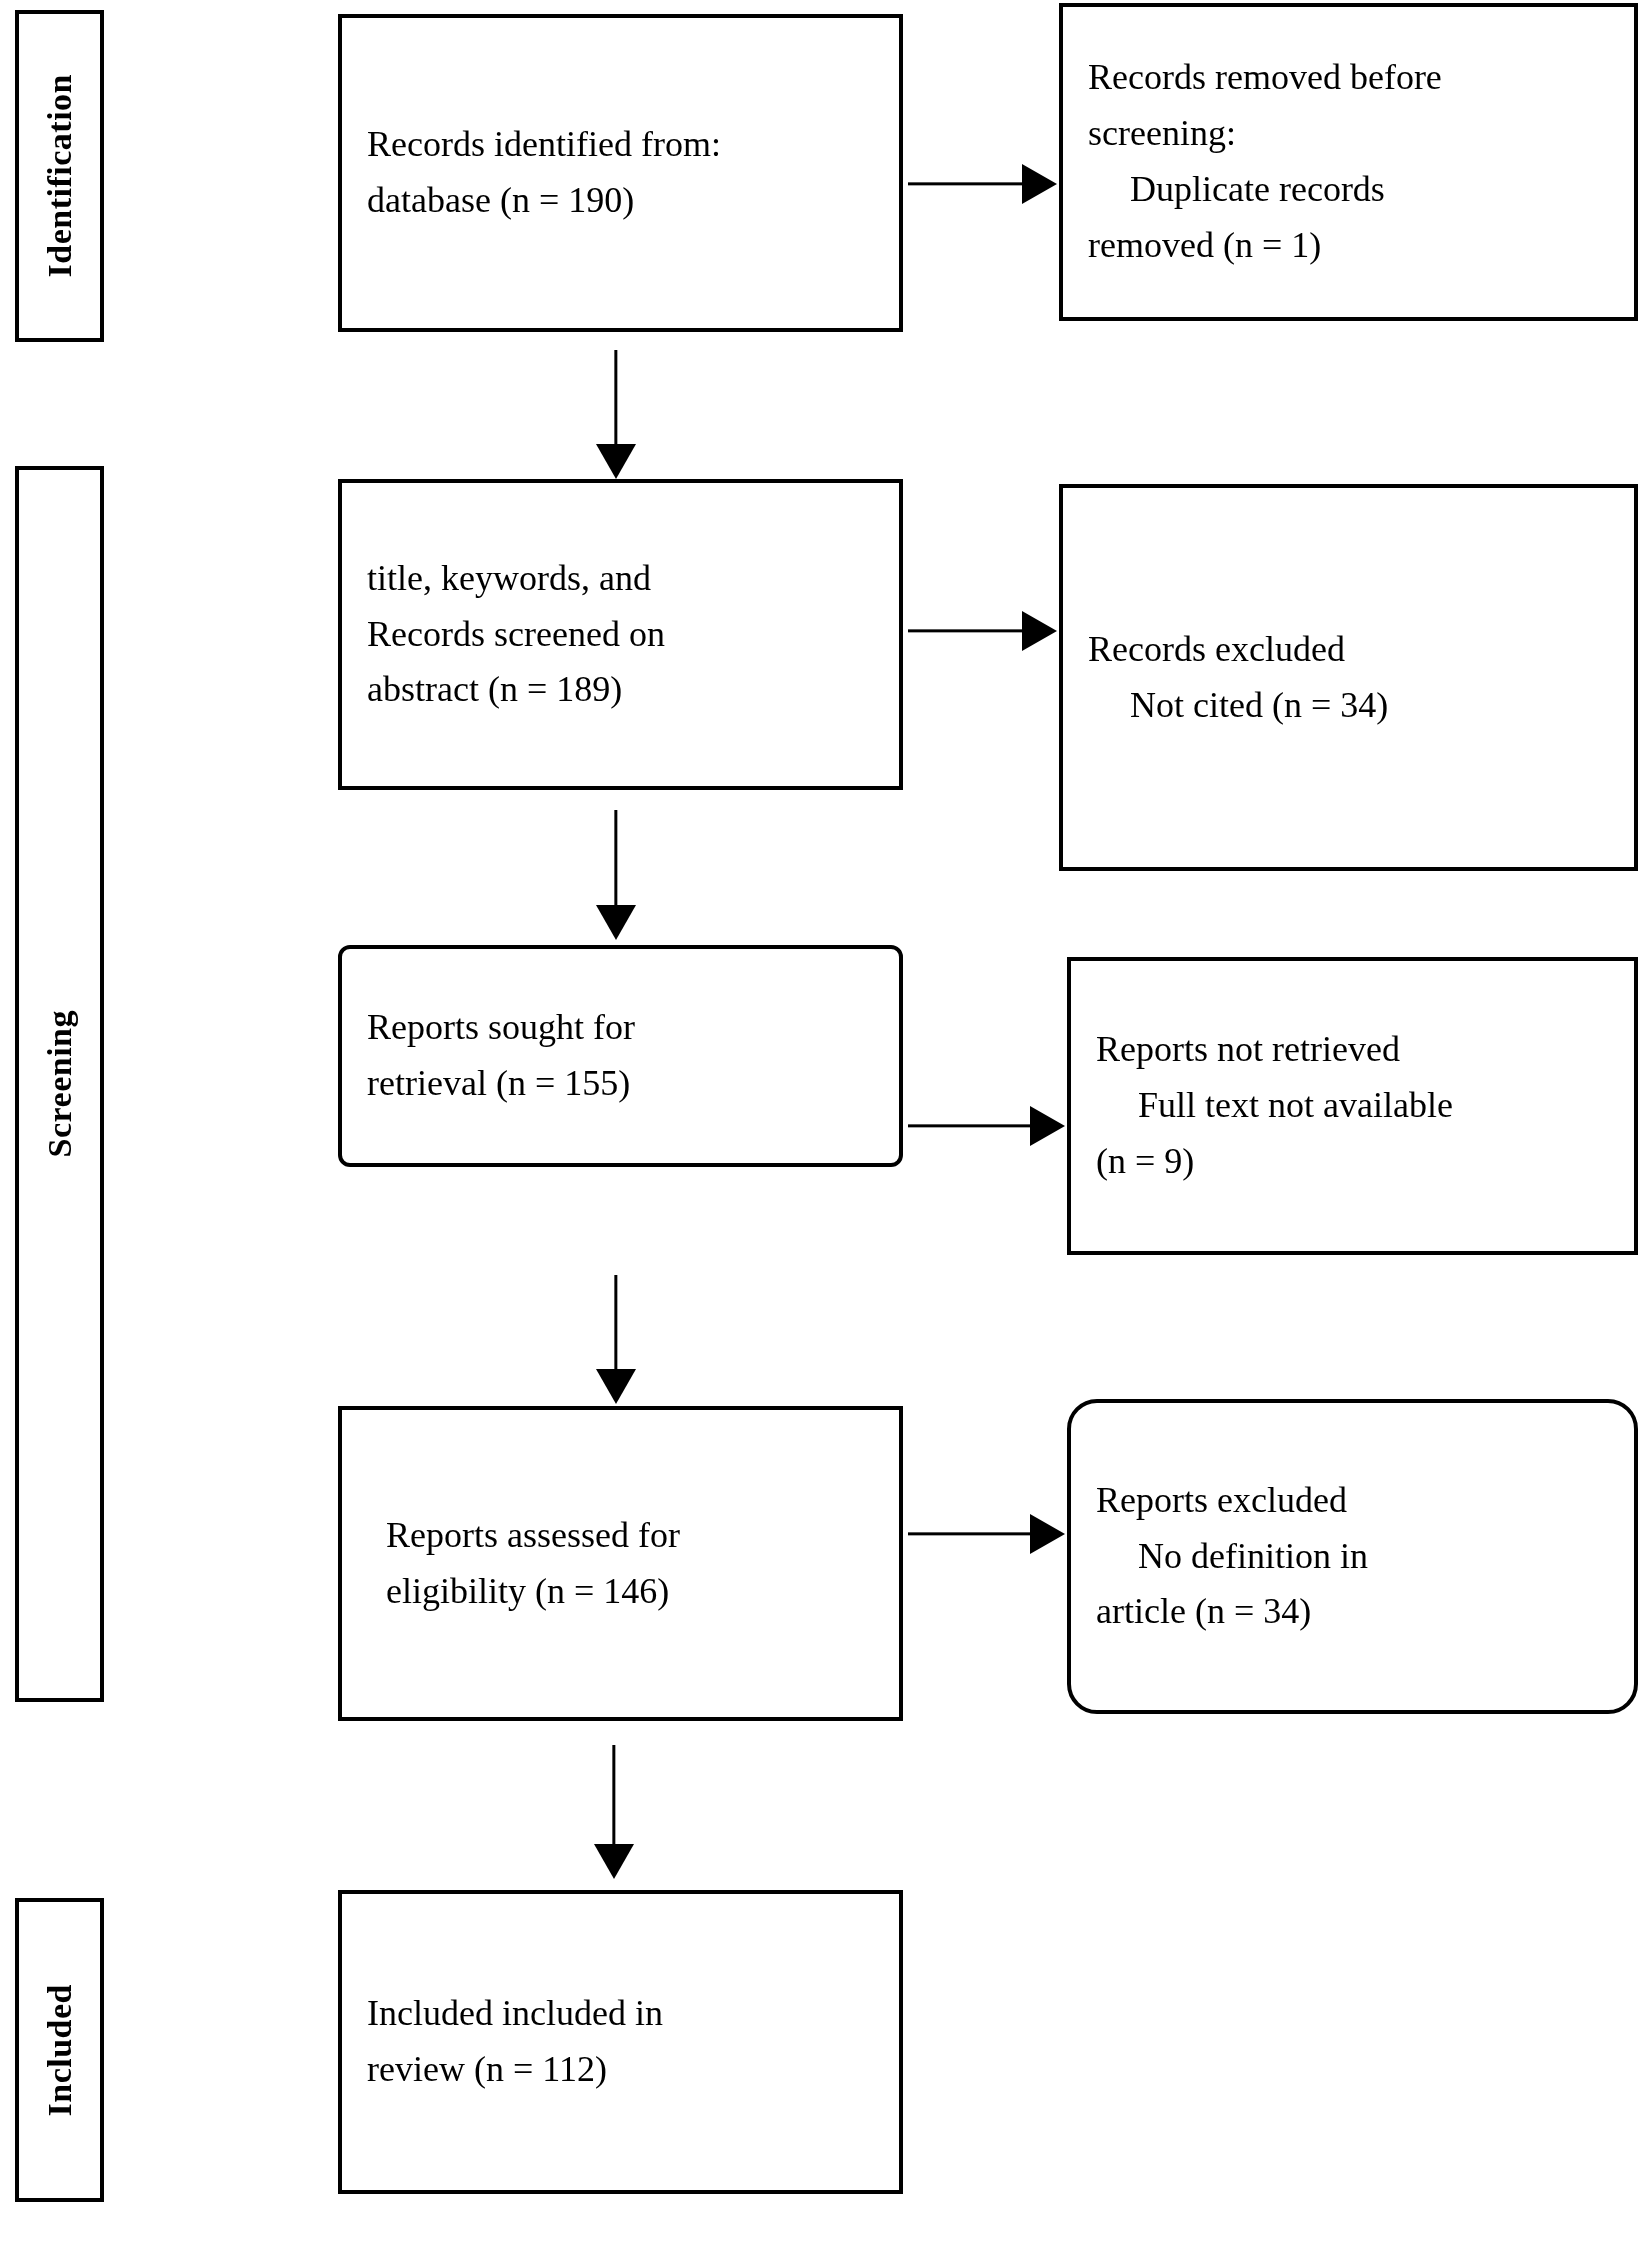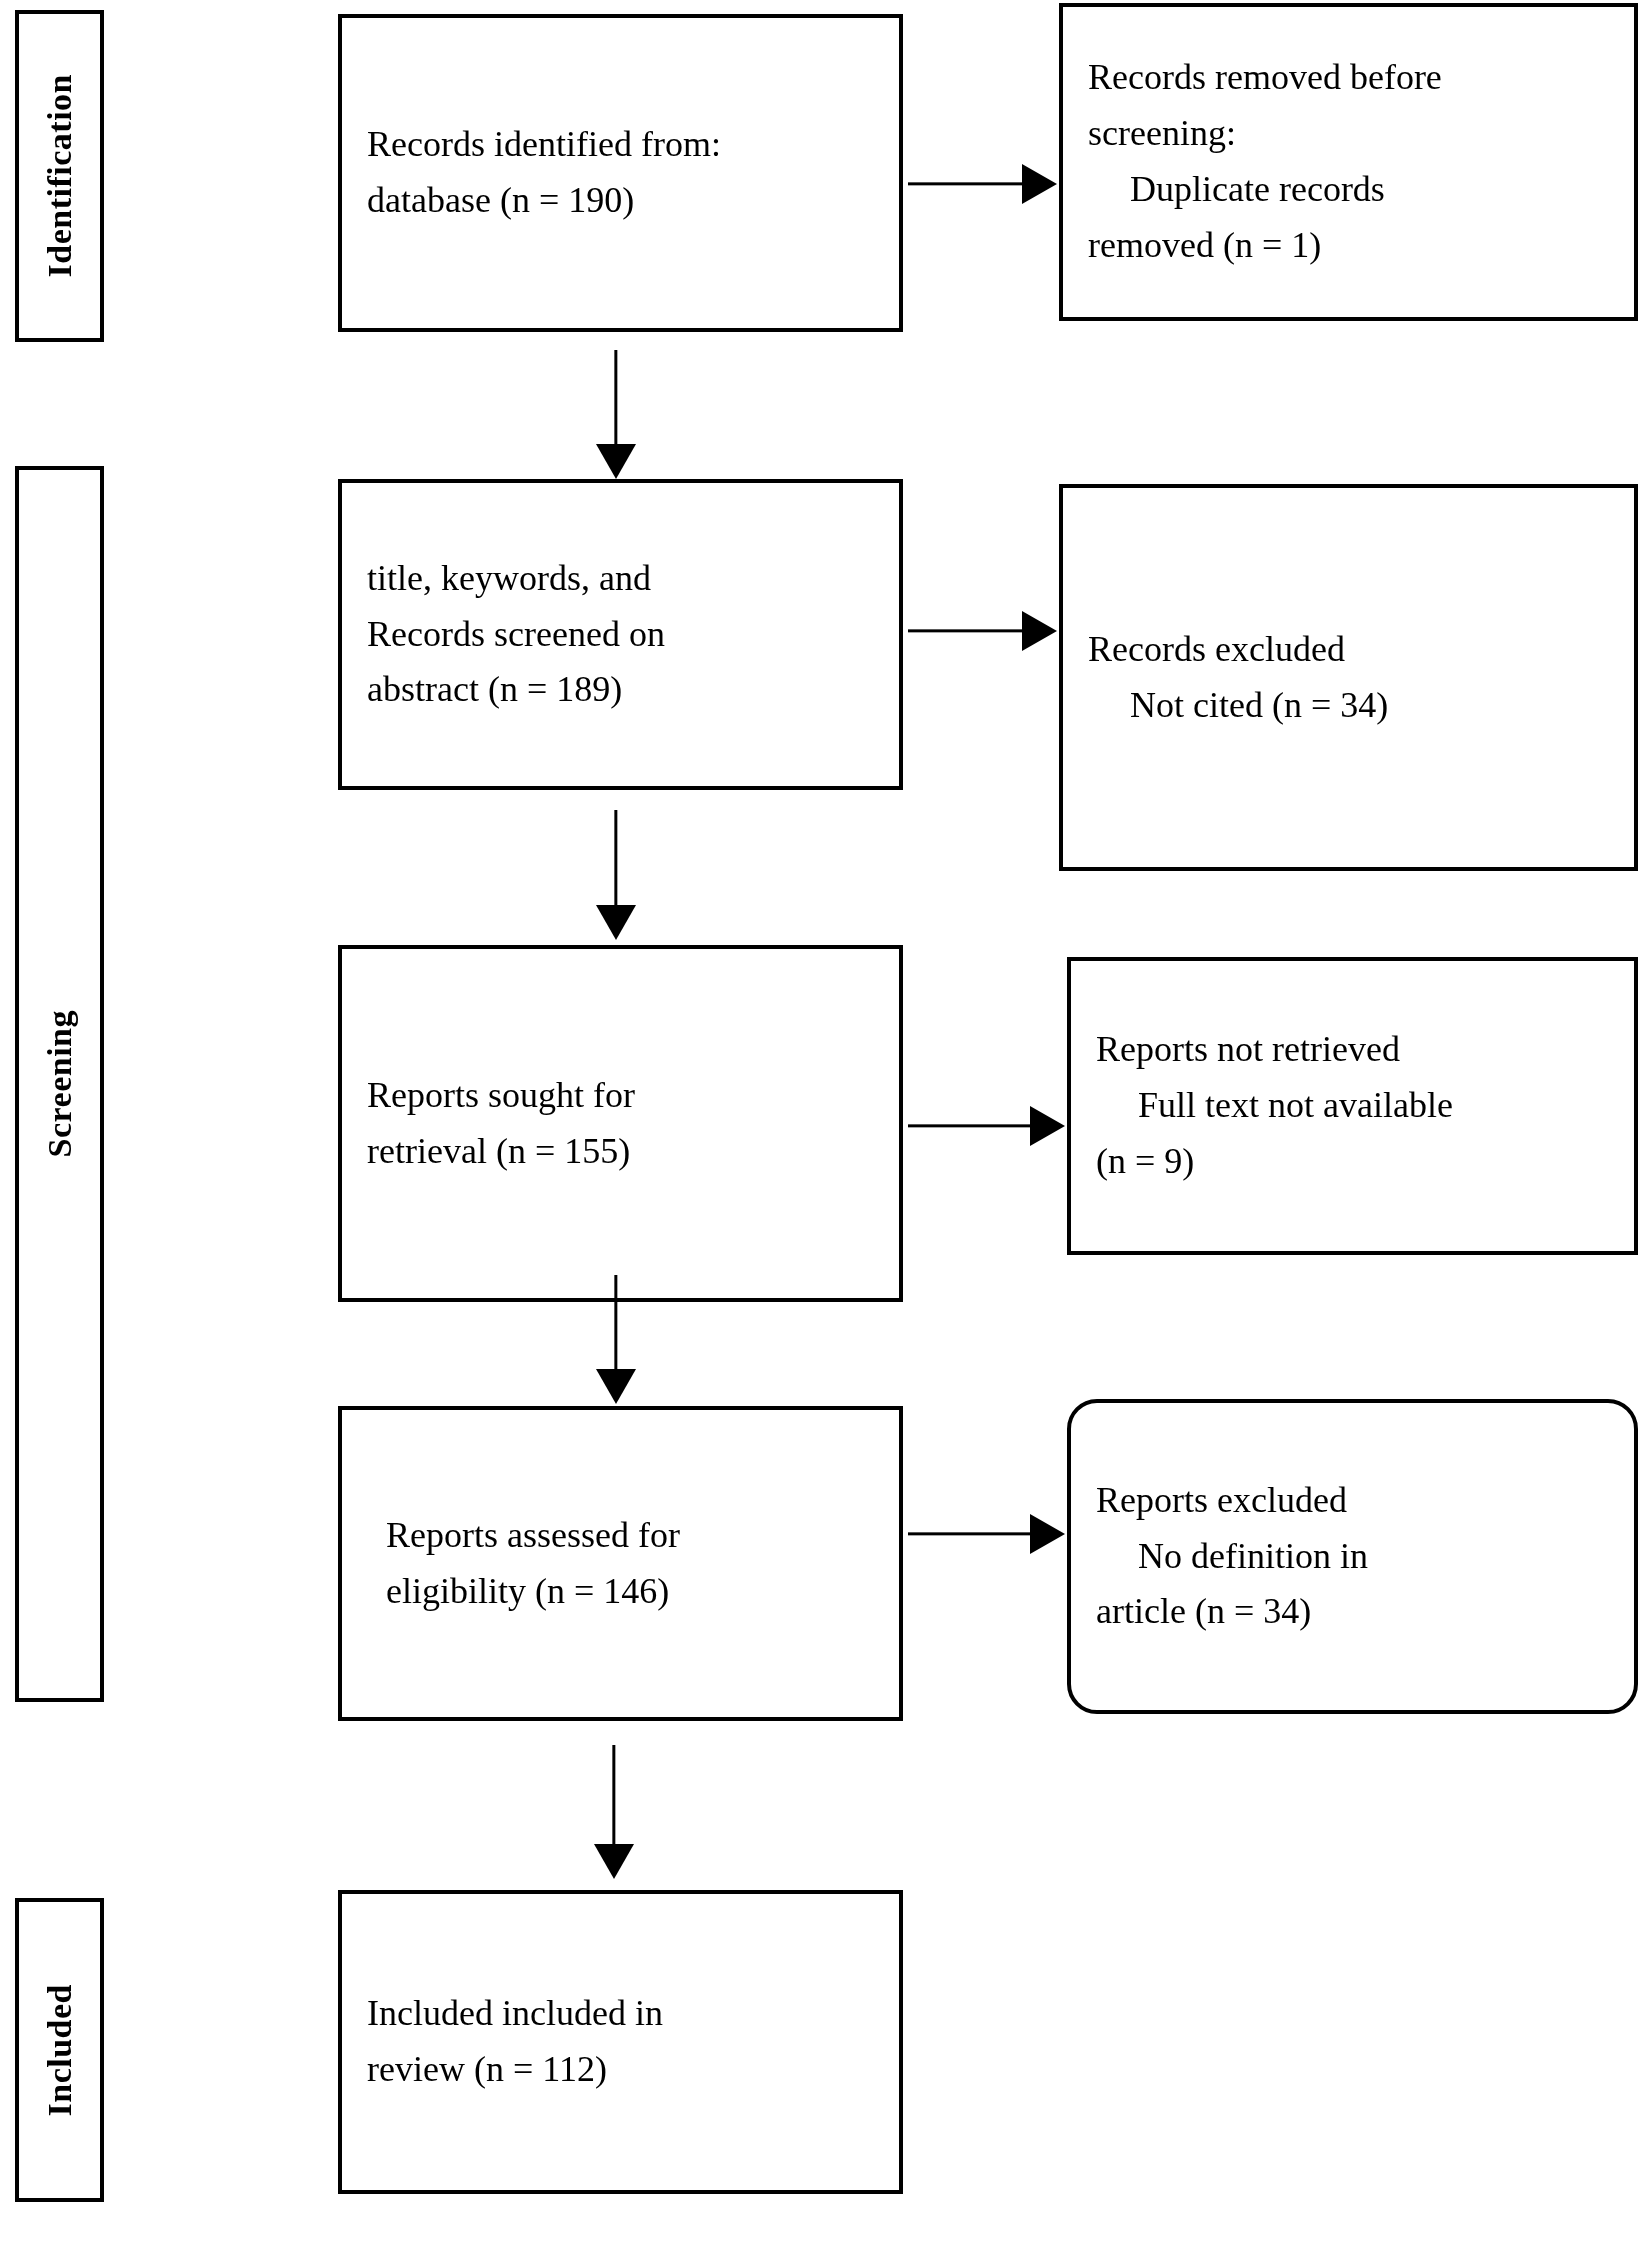--- a/index.html
+++ b/index.html
@@ -112,21 +112,21 @@
   <div class="hconn" style="left:908px;top:611px;width:149px;height:40px;">
     <div class="shaft" style="width:118px;"></div>
     <div class="head" style="left:114px;"></div>
   </div>
 
   <div class="vconn" style="left:596px;top:810px;width:40px;height:131px;">
     <div class="shaft" style="height:100px;"></div>
     <div class="head" style="top:95px;"></div>
   </div>
 
-  <div class="flowbox" style="left:338px;top:945px;width:565px;height:357px;">
+  <div class="flowbox" style="left:338px;top:945px;width:565px;height:222px;border-radius:12px;">
     <div class="line">Reports sought for</div>
     <div class="line">retrieval (n = 155)</div>
   </div>
 
   <div class="flowbox" style="left:1067px;top:957px;width:571px;height:298px;">
     <div class="line">Reports not retrieved</div>
     <div class="line indent">Full text not available</div>
     <div class="line">(n = 9)</div>
   </div>
 

